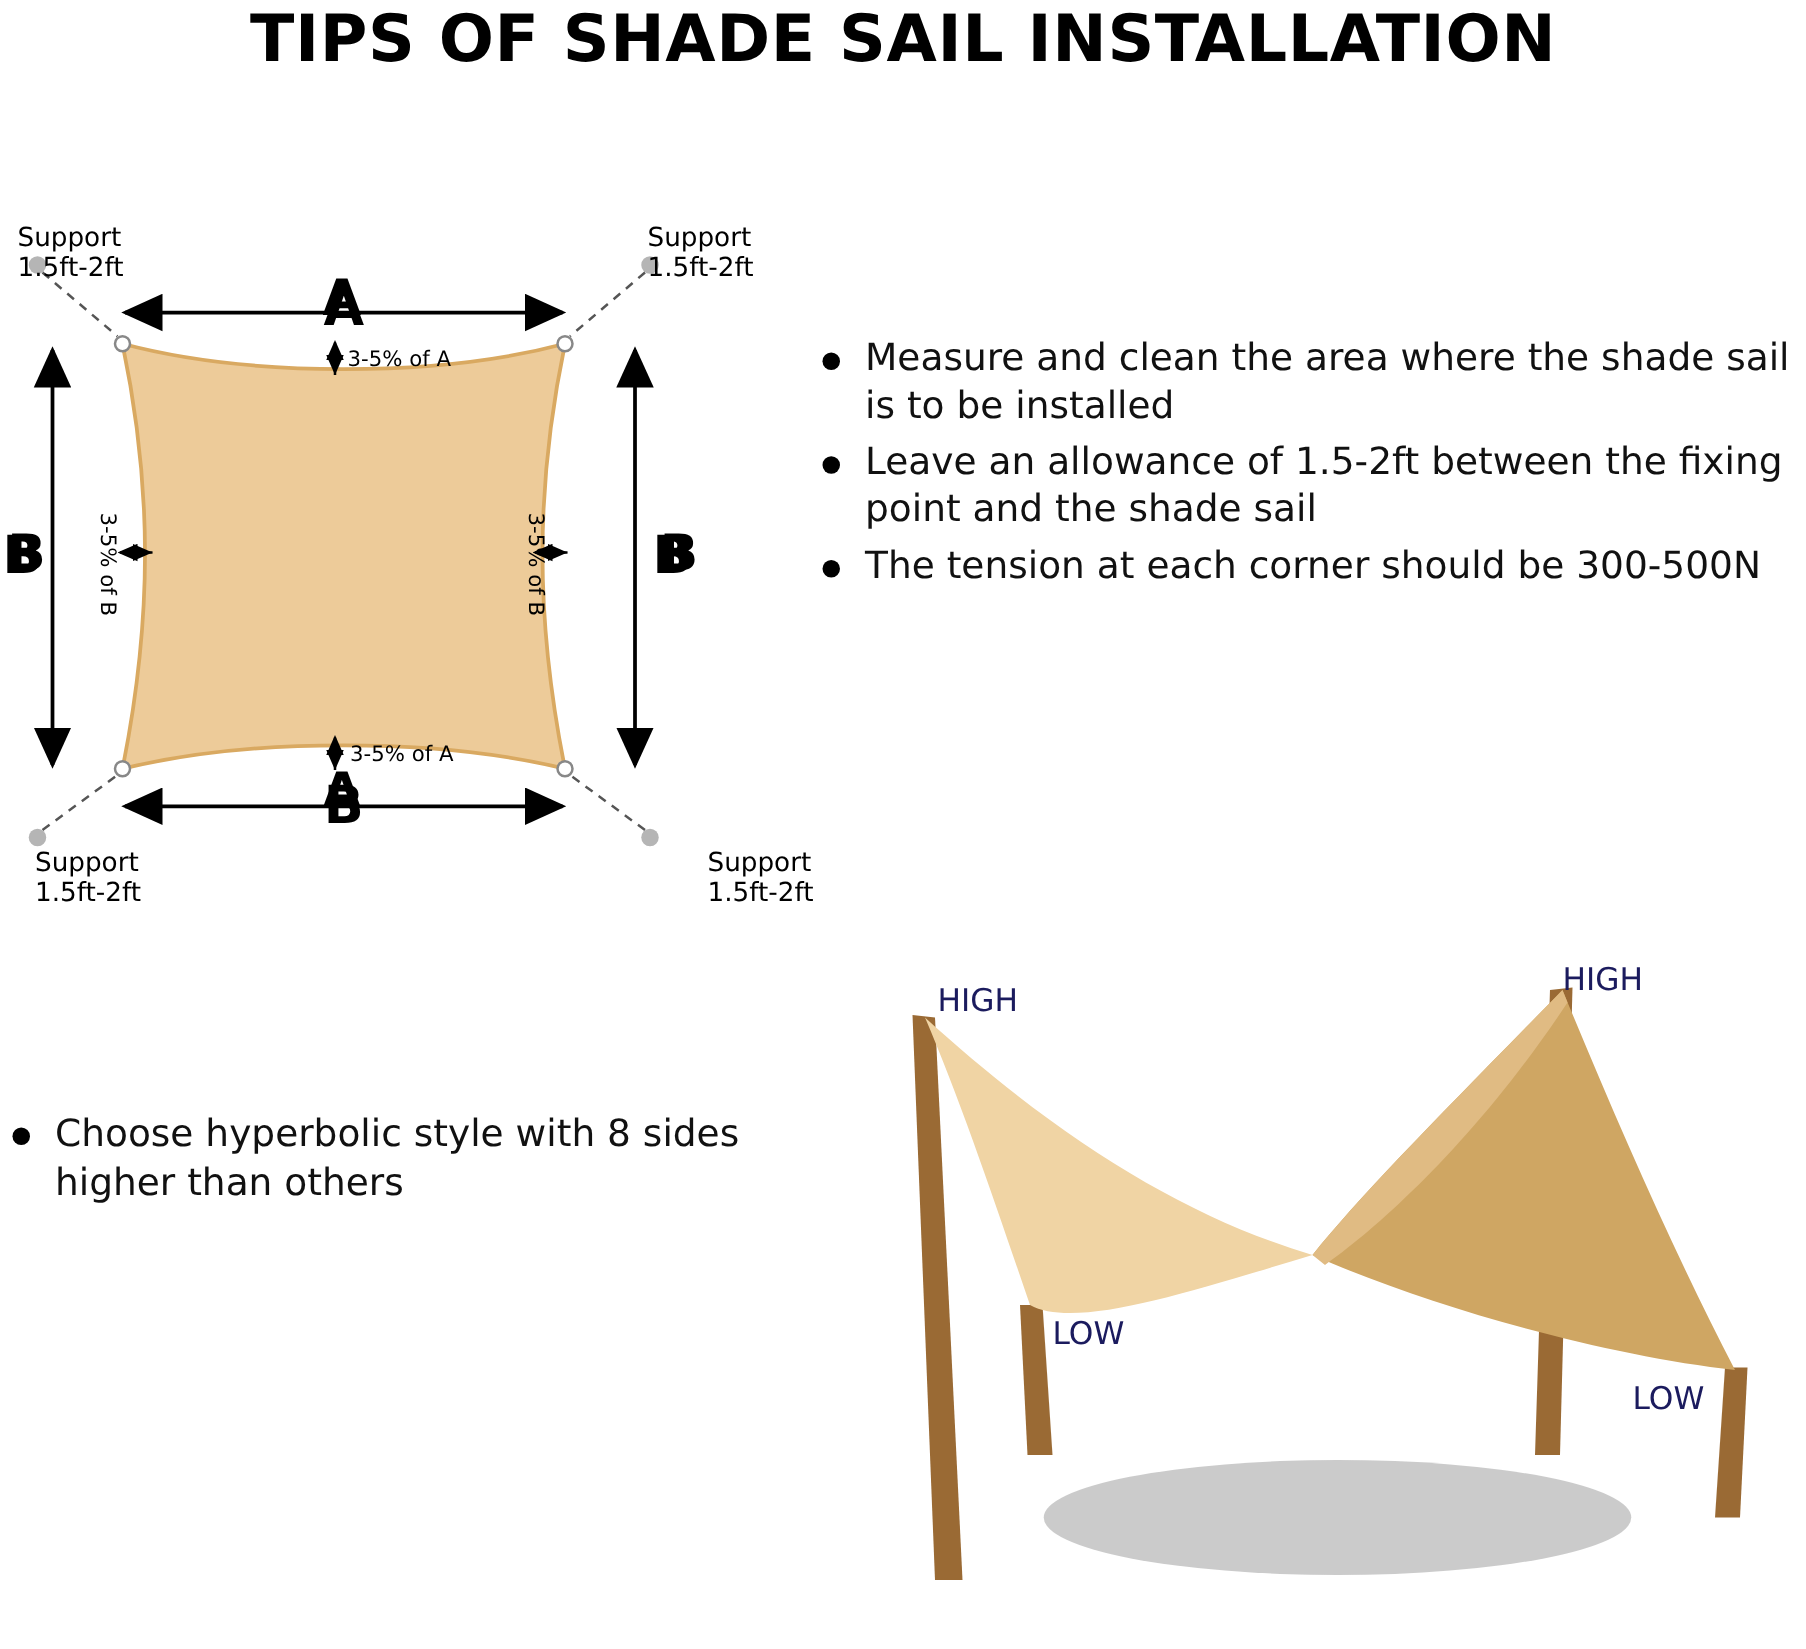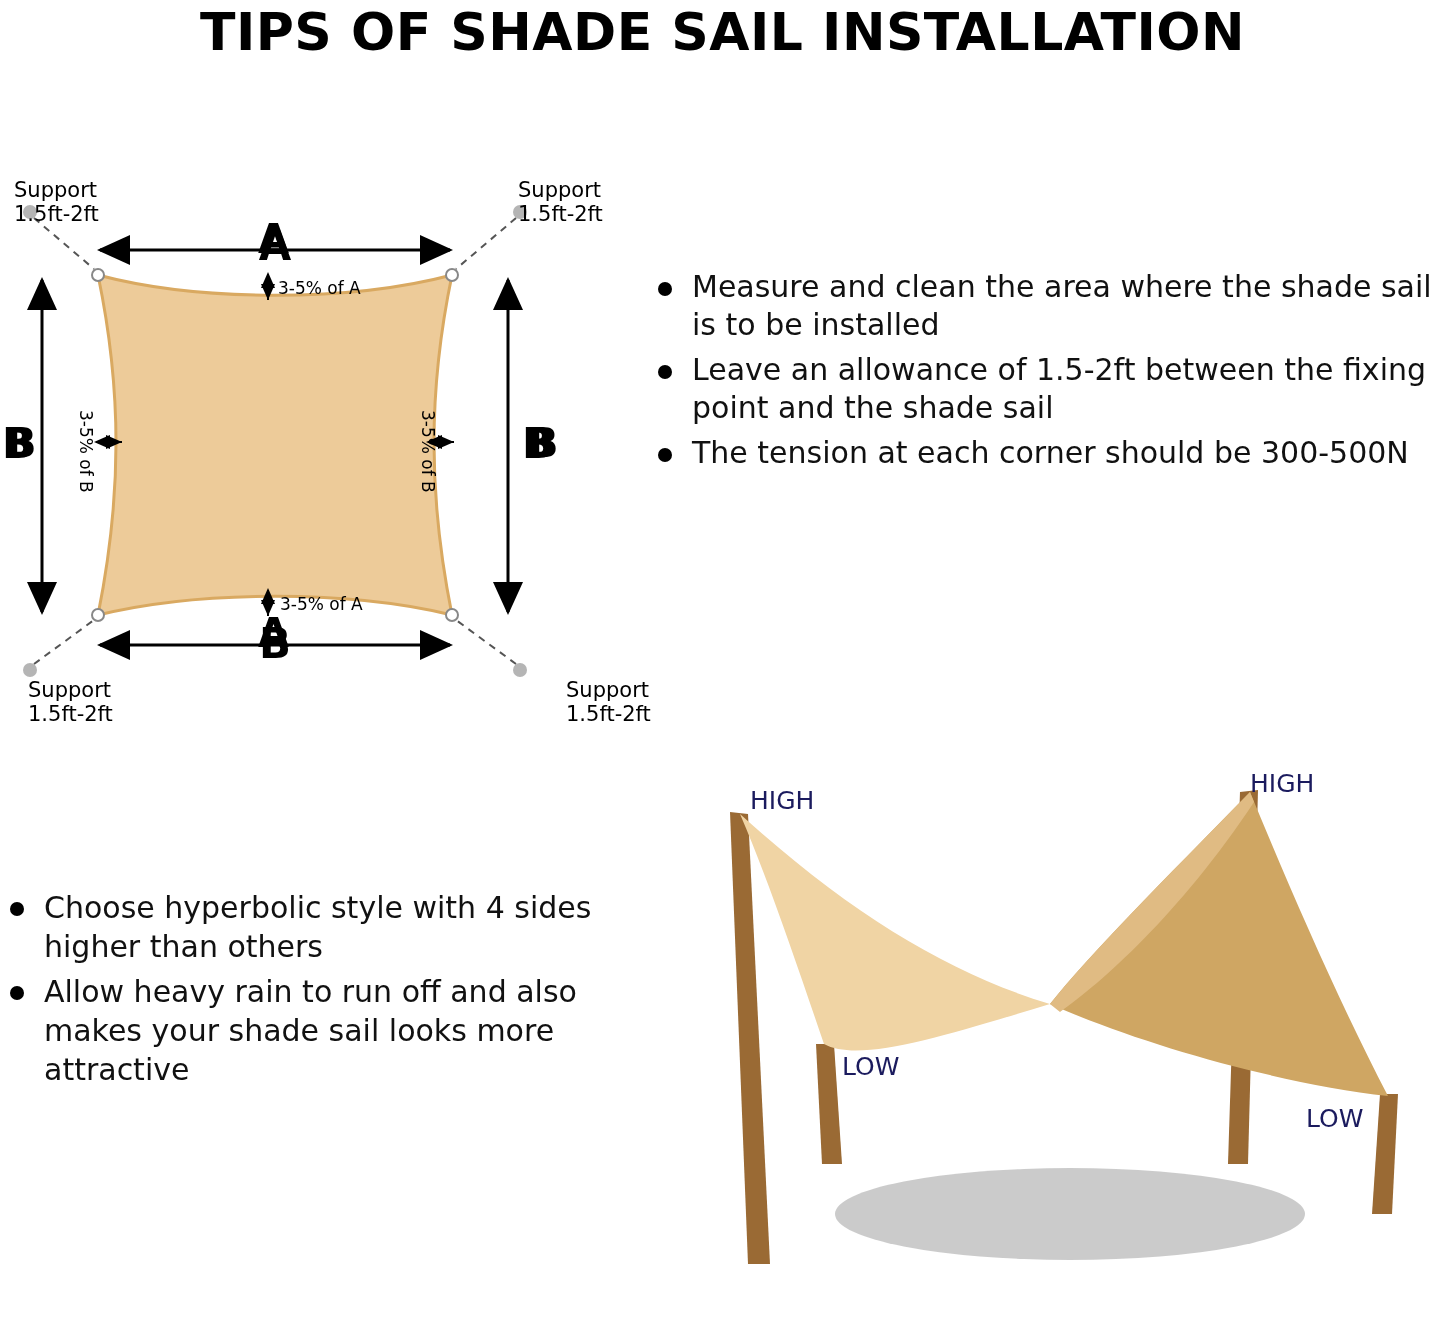--- a/index.html
+++ b/index.html
@@ -194,22 +194,21 @@
     <div style="position:absolute; left:438px; top:260px; font-size:17px; transform:rotate(90deg); transform-origin: left top;">3-5% of B</div>
   </div>
 
   <ul class="bullets" id="bullets-top">
     <li>Measure and clean the area where the shade sail is to be installed</li>
     <li>Leave an allowance of 1.5-2ft between the fixing point and the shade sail</li>
     <li>The tension at each corner should be 300-500N</li>
   </ul>
 
   <ul class="bullets" id="bullets-bottom">
-    <li>Choose hyperbolic style with 4 sides higher than others</li>
-    <li>Allow heavy rain to run off and also makes your shade sail looks more attractive</li>
+    <li>Choose hyperbolic style with 8 sides higher than others</li>
   </ul>
 
   <div class="diagram-bottom">
     <svg class="svg-abs" width="825" height="539" viewBox="0 0 825 539" xmlns="http://www.w3.org/2000/svg">
 
       <ellipse cx="450" cy="470" rx="235" ry="46" fill="#c2c2c2" opacity="0.85"></ellipse>
 
       <path d="M 110 68 L 128 70 L 150 520 L 128 520 Z" fill="#9a6a34"></path>
       <path d="M 620 48 L 638 46 L 628 420 L 608 420 Z" fill="#9a6a34"></path>
 

